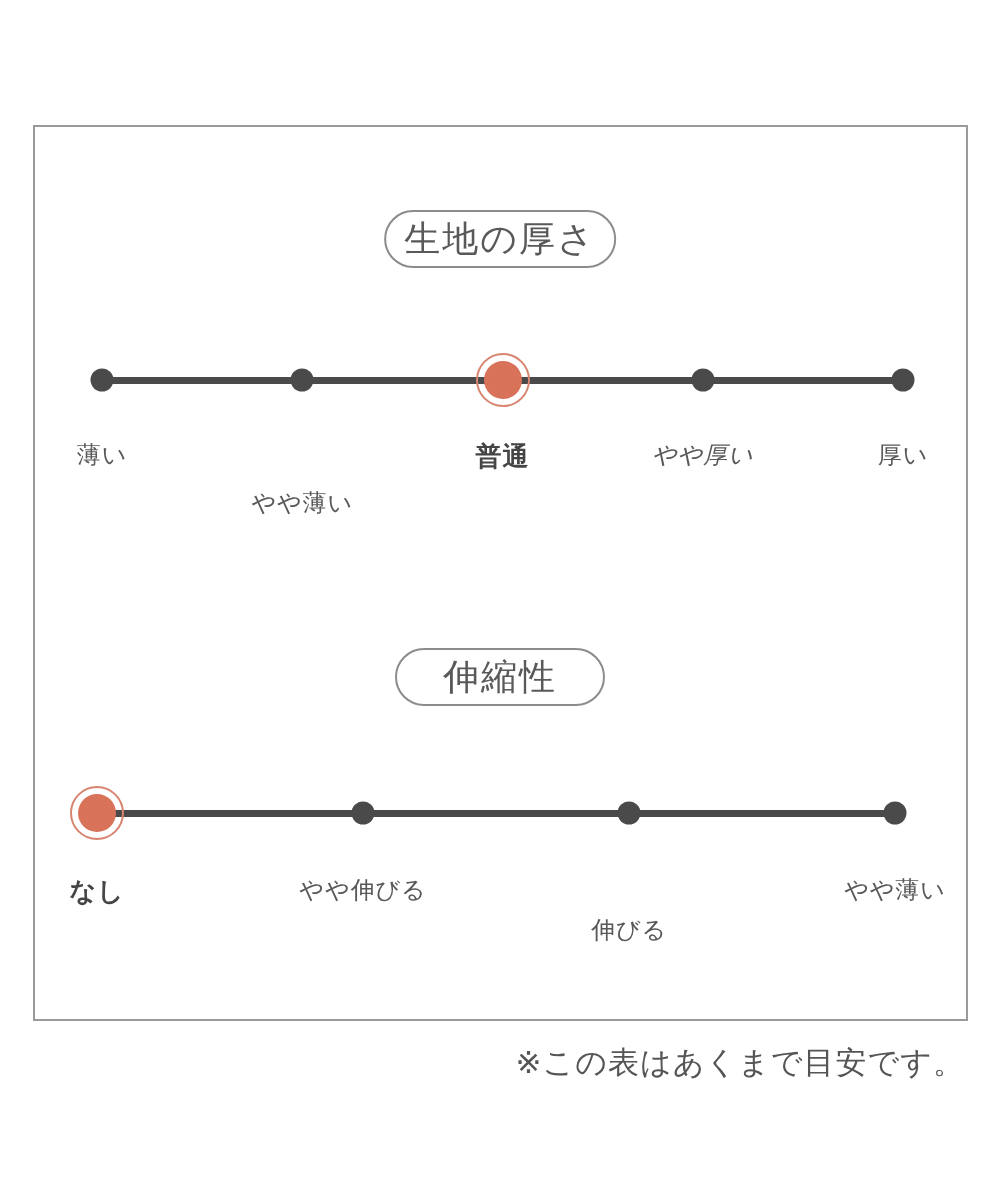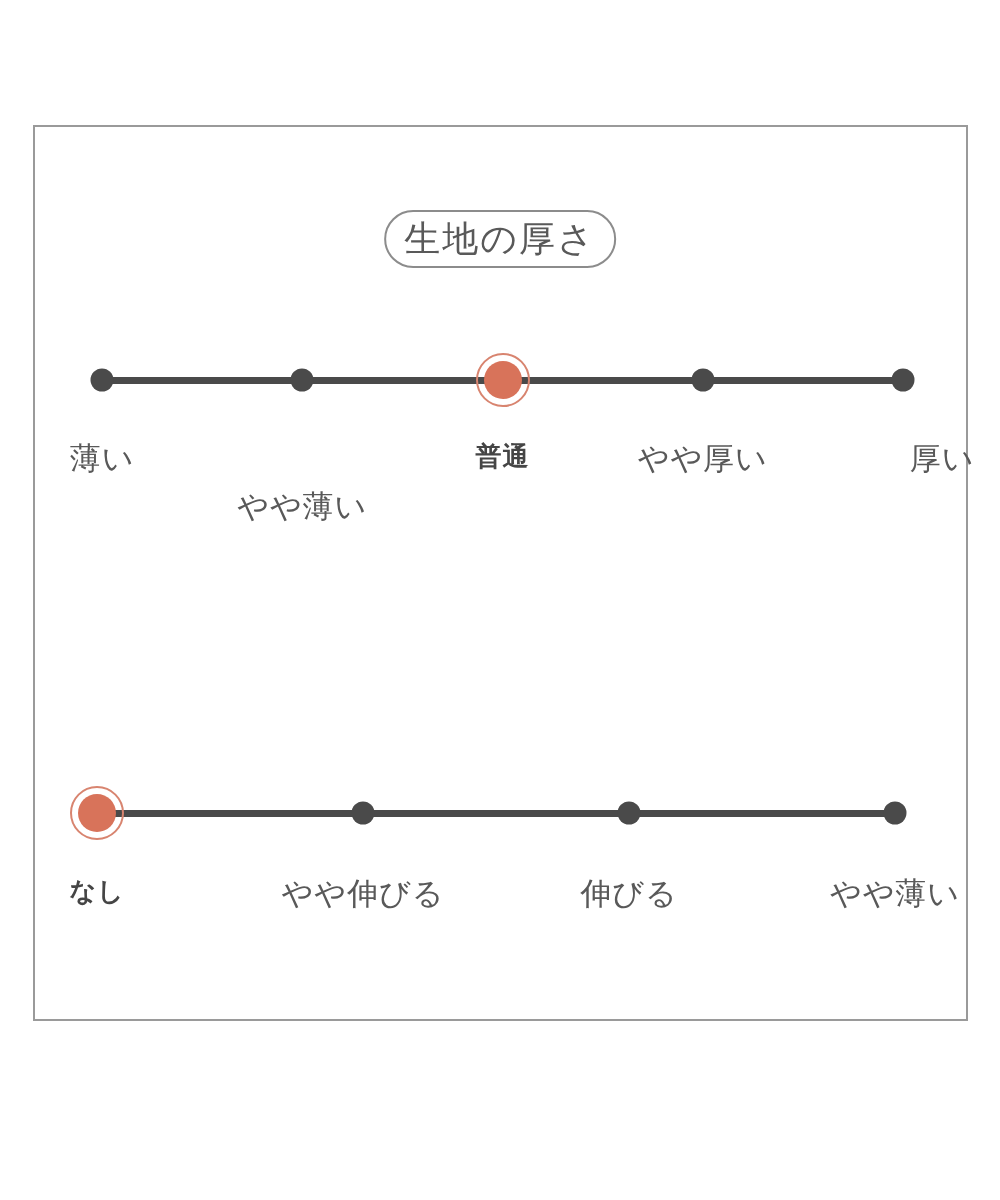--- a/index.html
+++ b/index.html
@@ -82,21 +82,21 @@
     background:transparent;
   }
   .labels{
     position:absolute;
     height:0;
   }
   .lbl{
     position:absolute;
     transform:translateX(-50%);
     white-space:nowrap;
-    font-size:31px;
+    font-size:24px;
     line-height:1;
     color:var(--label);
     font-weight:500;
     letter-spacing:1px;
   }
   .lbl.selected{
     font-size:26px;
     font-weight:700;
     color:var(--label-selected);
   }
@@ -129,36 +129,40 @@
       <div class="ring"></div>
     </div>
     <div class="dot" style="left:75%;"></div>
     <div class="dot" style="left:100%;"></div>
   </div>
 
   <div class="labels" style="left:102px; top:443px; width:801px;">
     <span class="lbl" style="left:0%;">薄い</span>
     <span class="lbl" style="left:25%;margin-top:48px;">やや薄い</span>
     <span class="lbl selected" style="left:50%;">普通</span>
-    <span class="lbl" style="left:75%;">やや厚い</span>
-    <span class="lbl" style="left:100%;margin-left:39px;">厚い</span>
+    <span class="lbl" style="left:75%;font-style:italic;">やや厚い</span>
+    <span class="lbl" style="left:100%;">厚い</span>
   </div>
 
+  <div class="pill" style="top:648px;">
+    <span>伸縮性</span>
+  </div>
 
   <div class="scale" style="left:97px; top:813px; width:798px;">
     <div class="track"></div>
     <div class="dot selected" style="left:0%;">
       <div class="ring"></div>
     </div>
     <div class="dot" style="left:33.333%;"></div>
     <div class="dot" style="left:66.667%;"></div>
     <div class="dot" style="left:100%;"></div>
   </div>
 
   <div class="labels" style="left:97px; top:878px; width:798px;">
     <span class="lbl selected" style="left:0%;">なし</span>
     <span class="lbl" style="left:33.333%;">やや伸びる</span>
-    <span class="lbl" style="left:66.667%;">伸びる</span>
+    <span class="lbl" style="left:66.667%;margin-top:40px;">伸びる</span>
     <span class="lbl" style="left:100%;">やや薄い</span>
   </div>
 
+  <div class="note">※この表はあくまで目安です。</div>
 
 </div>
 
 </body></html>

